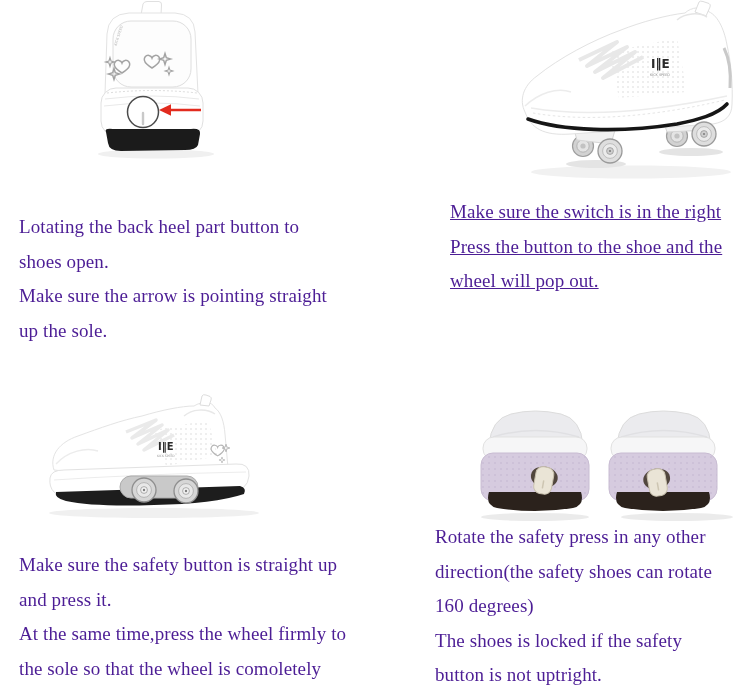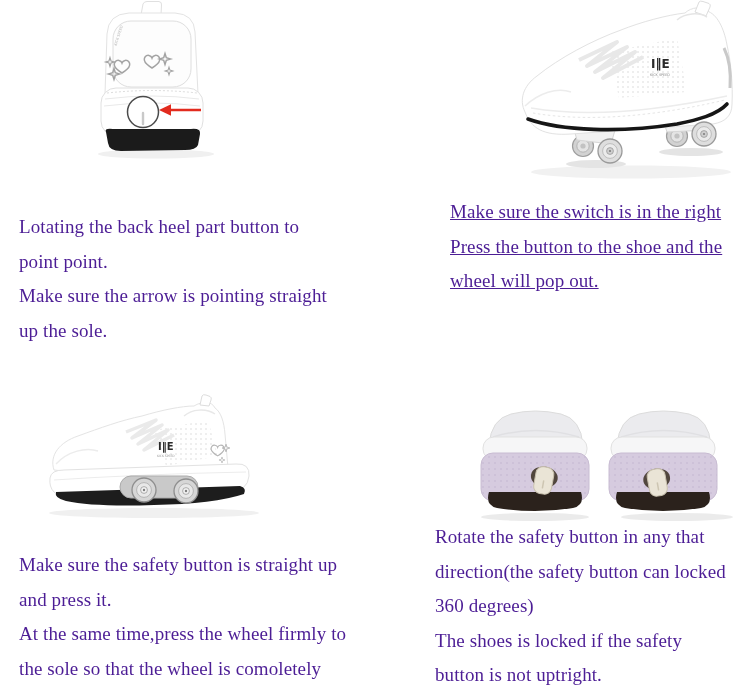--- a/index.html
+++ b/index.html
@@ -121,21 +121,21 @@
         <circle cx="223" cy="134" r="12" fill="#dedede" stroke="#9a9a9a" stroke-width="1.3"></circle>
         <circle cx="223" cy="134" r="7.4" fill="#ebebeb" stroke="#bdbdbd"></circle>
         <circle cx="223" cy="134" r="3.4" fill="#cfcfcf" stroke="#9a9a9a" stroke-width="0.8"></circle>
         <circle cx="223" cy="134" r="1.1" fill="#808080"></circle>
       </g>
     </svg>
   </figure>
 
   <div class="caption cap-tl">
     <div>Lotating the back heel part button to</div>
-    <div>point point.</div>
+    <div>shoes open.</div>
     <div>Make sure the arrow is pointing straight</div>
     <div>up the sole.</div>
   </div>
 
   <div class="caption cap-tr">
     <div>Make sure the switch is in the right</div>
     <div>Press the button to the shoe and the</div>
     <div>wheel will pop out.</div>
   </div>
 
@@ -227,20 +227,20 @@
 
   <div class="caption cap-bl">
     <div>Make sure the safety button is straight up</div>
     <div>and press it.</div>
     <div>At the same time,press the wheel firmly to</div>
     <div>the sole so that the wheel is comoletely</div>
     <div>stuck in the slot.</div>
   </div>
 
   <div class="caption cap-br">
-    <div>Rotate the safety button in any that</div>
-    <div>direction(the safety button can locked</div>
-    <div>360 degrees)</div>
+    <div>Rotate the safety press in any other</div>
+    <div>direction(the safety shoes can rotate</div>
+    <div>160 degrees)</div>
     <div>The shoes is locked if the safety</div>
     <div>button is not uptright.</div>
   </div>
 
 </div>
 
 </body></html>

